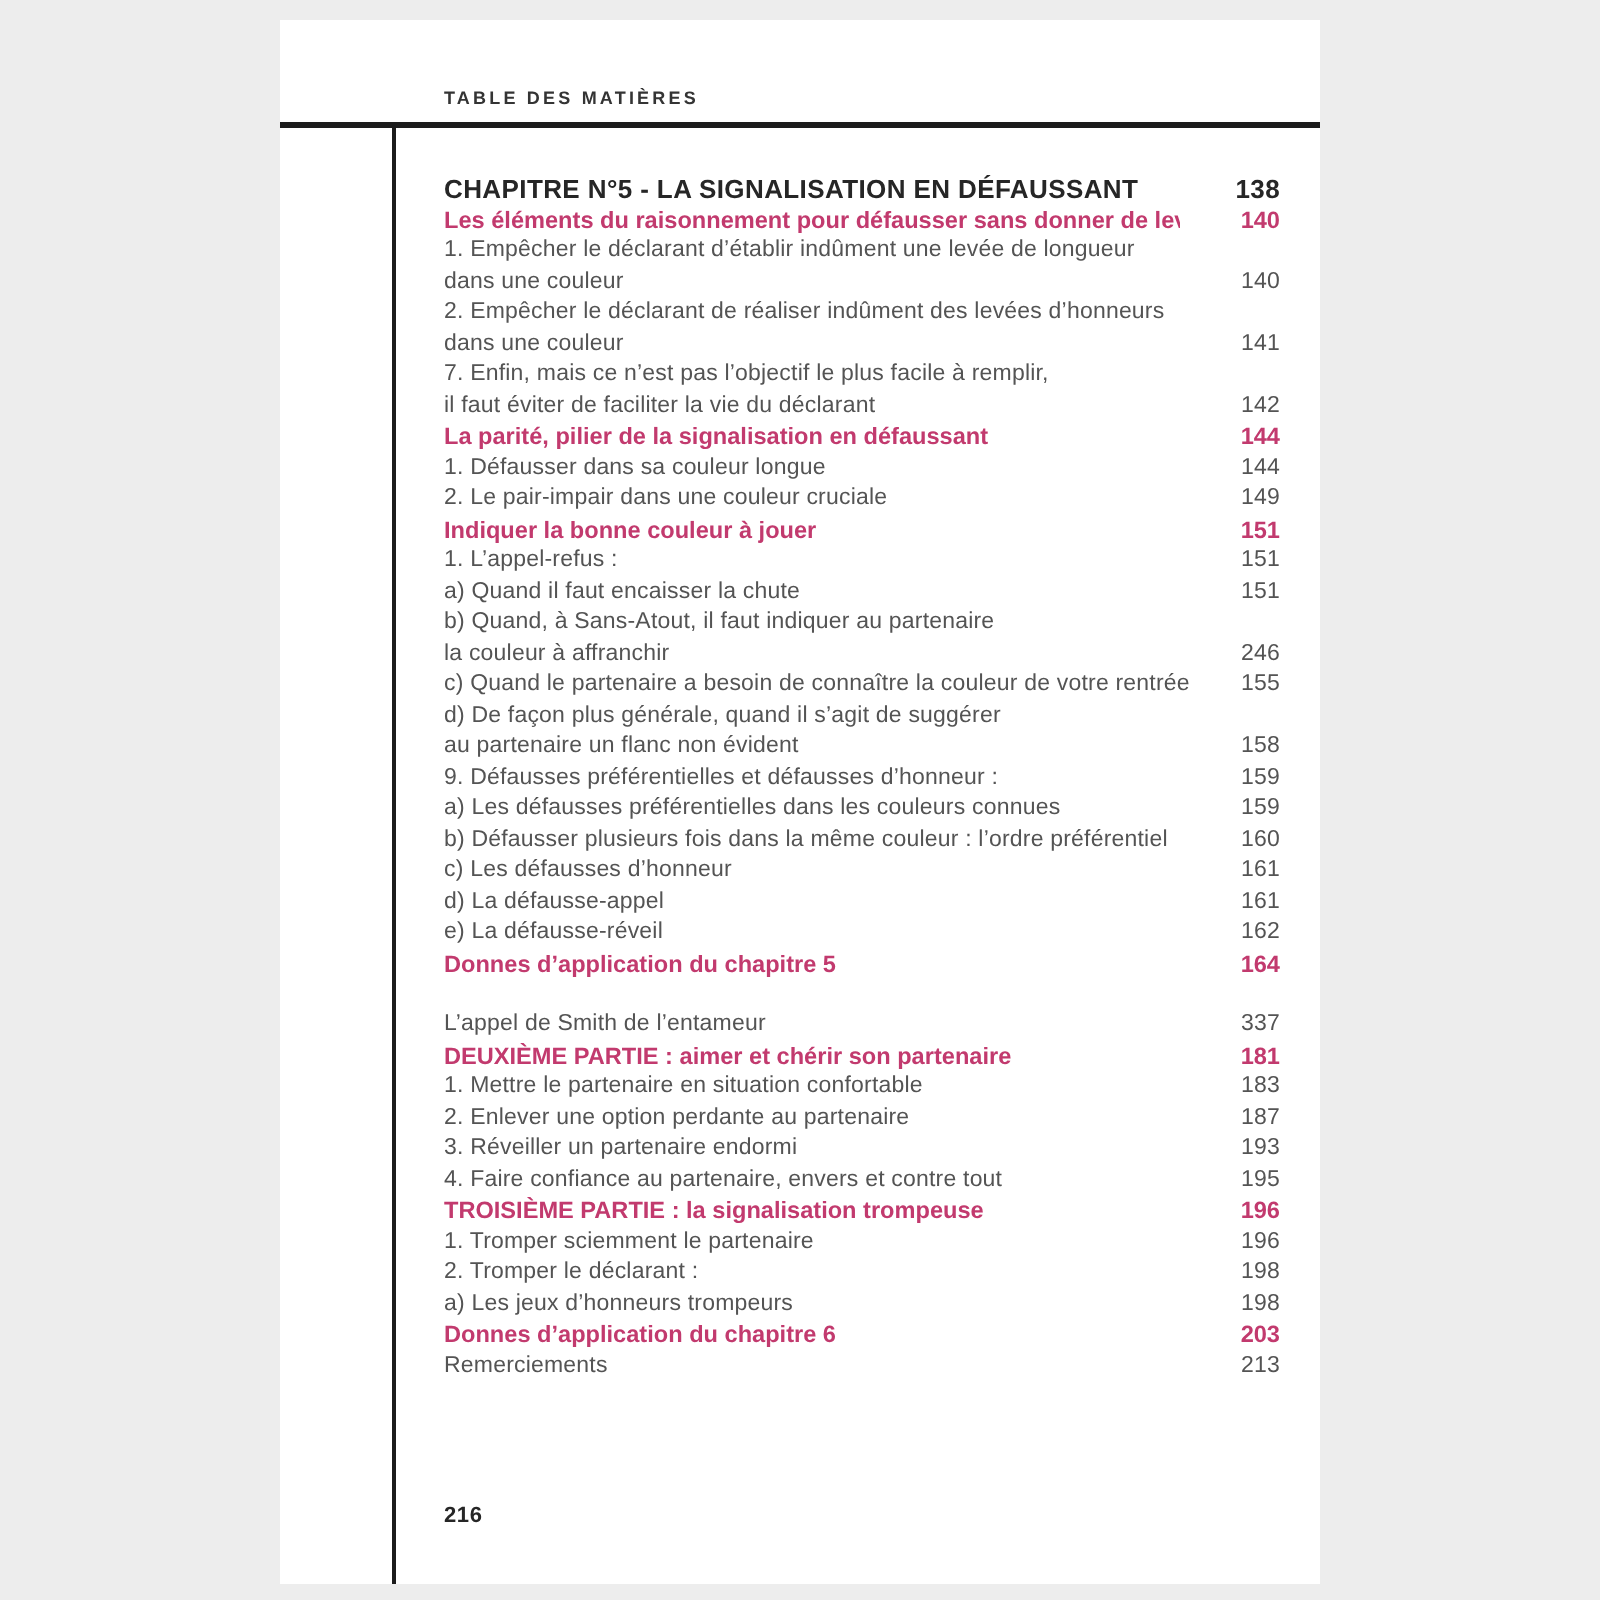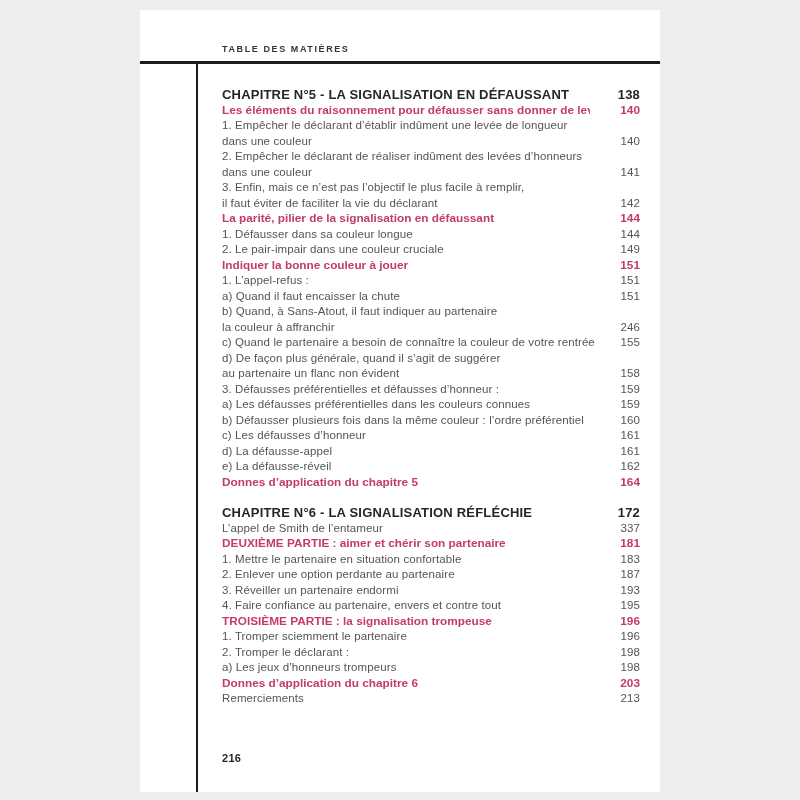--- a/index.html
+++ b/index.html
@@ -73,21 +73,21 @@
           </div>
           <div class="row item">
             <span class="t">2. Empêcher le déclarant de réaliser indûment des levées d’honneurs</span>
             <span class="p"></span>
           </div>
           <div class="row item">
             <span class="t">dans une couleur</span>
             <span class="p">141</span>
           </div>
           <div class="row item">
-            <span class="t">3. Enfin, mais ce n’est pas l’objectif le plus facile à remplir,</span>
+            <span class="t">7. Enfin, mais ce n’est pas l’objectif le plus facile à remplir,</span>
             <span class="p"></span>
           </div>
           <div class="row item">
             <span class="t">il faut éviter de faciliter la vie du déclarant</span>
             <span class="p">142</span>
           </div>
           <div class="row section">
             <span class="t">La parité, pilier de la signalisation en défaussant</span>
             <span class="p">144</span>
           </div>
@@ -125,21 +125,21 @@
           </div>
           <div class="row item">
             <span class="t">d) De façon plus générale, quand il s’agit de suggérer</span>
             <span class="p"></span>
           </div>
           <div class="row item">
             <span class="t">au partenaire un flanc non évident</span>
             <span class="p">158</span>
           </div>
           <div class="row item">
-            <span class="t">3. Défausses préférentielles et défausses d’honneur :</span>
+            <span class="t">9. Défausses préférentielles et défausses d’honneur :</span>
             <span class="p">159</span>
           </div>
           <div class="row item">
             <span class="t">a) Les défausses préférentielles dans les couleurs connues</span>
             <span class="p">159</span>
           </div>
           <div class="row item">
             <span class="t">b) Défausser plusieurs fois dans la même couleur : l’ordre préférentiel</span>
             <span class="p">160</span>
           </div>
@@ -154,24 +154,20 @@
           <div class="row item">
             <span class="t">e) La défausse-réveil</span>
             <span class="p">162</span>
           </div>
           <div class="row section">
             <span class="t">Donnes d’application du chapitre 5</span>
             <span class="p">164</span>
           </div>
         </div>
         <div class="group">
-          <div class="row chapter">
-            <span class="t">CHAPITRE N°6 - LA SIGNALISATION RÉFLÉCHIE</span>
-            <span class="p">172</span>
-          </div>
           <div class="row item">
             <span class="t">L’appel de Smith de l’entameur</span>
             <span class="p">337</span>
           </div>
           <div class="row section">
             <span class="t">DEUXIÈME PARTIE : aimer et chérir son partenaire</span>
             <span class="p">181</span>
           </div>
           <div class="row item">
             <span class="t">1. Mettre le partenaire en situation confortable</span>

